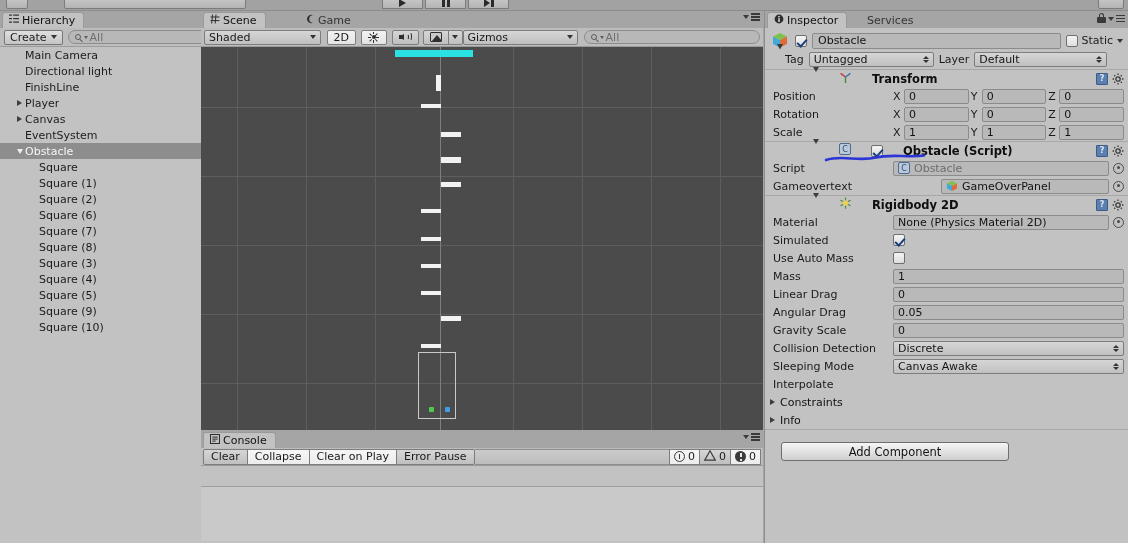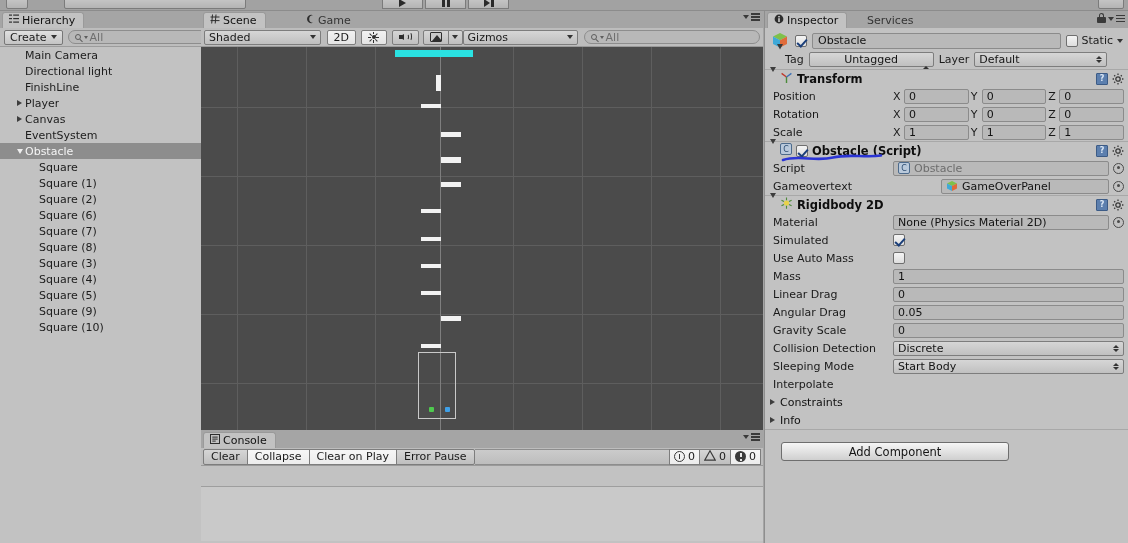--- a/index.html
+++ b/index.html
@@ -248,24 +248,25 @@
   }
   .updown { margin-left: auto; display:flex; flex-direction:column; gap:1px; padding-left:6px; }
   .updown .u { width:0;height:0;border-left:3px solid transparent;border-right:3px solid transparent;border-bottom:3.5px solid #333;}
   .updown .d { width:0;height:0;border-left:3px solid transparent;border-right:3px solid transparent;border-top:3.5px solid #333;}
 
   .comp {
     border-bottom: 1px solid #a8a8a8;
     background: #c2c2c2;
   }
   .comp-head {
-    height: 17px; display: flex; align-items: center; gap: 4px;
+    height: 17px; display: flex; align-items: center; gap: 20px;
     padding: 0 4px 0 5px;
     background: #c2c2c2;
     position: relative;
+    margin-left: 43px;
   }
   .comp-title { font-weight: bold; font-size: 11.5px; color: #0e0e0e; }
   .comp-head .right { margin-left: auto; display:flex; align-items:center; gap:4px;}
   .ico-help { width:12px;height:12px;background:#5c7fae;border:1px solid #3c5b86;border-radius:1px;color:#dce8f6;font-size:8px;display:flex;align-items:center;justify-content:center;font-weight:bold;}
   .ico-gear { width:12px;height:12px;position:relative;}
   .prop-row {
     height: 18px; display: flex; align-items: center;
     padding: 0 4px 0 8px; gap: 4px;
   }
   .prop-label { width: 116px; flex: 0 0 116px; font-size: 11px; color: #1a1a1a; }
@@ -669,21 +670,21 @@
             <span>Obstacle</span>
           </span>
           <span class="static-grp">
             <span class="chk"></span>
             <span class="lbl">Static</span>
             <i class="mini-caret"></i>
           </span>
         </div>
         <div class="ih-row2">
           <span class="lbl">Tag</span>
-          <span class="combo" style="width:125px;flex-direction:column;">
+          <span class="combo" style="width:125px;">
             <span>Untagged</span>
             <span class="updown">
                 <i class="u"></i>
                 <i class="d"></i>
               </span>
           </span>
           <span class="lbl">Layer</span>
           <span class="combo" style="width:133px;">
             <span>Default</span>
             <span class="updown">
@@ -869,21 +870,21 @@
                 <span>Discrete</span>
                 <span class="updown">
                   <i class="u"></i>
                   <i class="d"></i>
                 </span>
               </span>
             </div>
             <div class="prop-row">
               <span class="prop-label">Sleeping Mode</span>
               <span class="combo" style="flex:1;">
-                <span>Start Body</span>
+                <span>Canvas Awake</span>
                 <span class="updown">
                   <i class="u"></i>
                   <i class="d"></i>
                 </span>
               </span>
             </div>
             <div class="prop-row">
               <span class="prop-label">Interpolate</span>
             </div>
             <div class="foldout-row">

